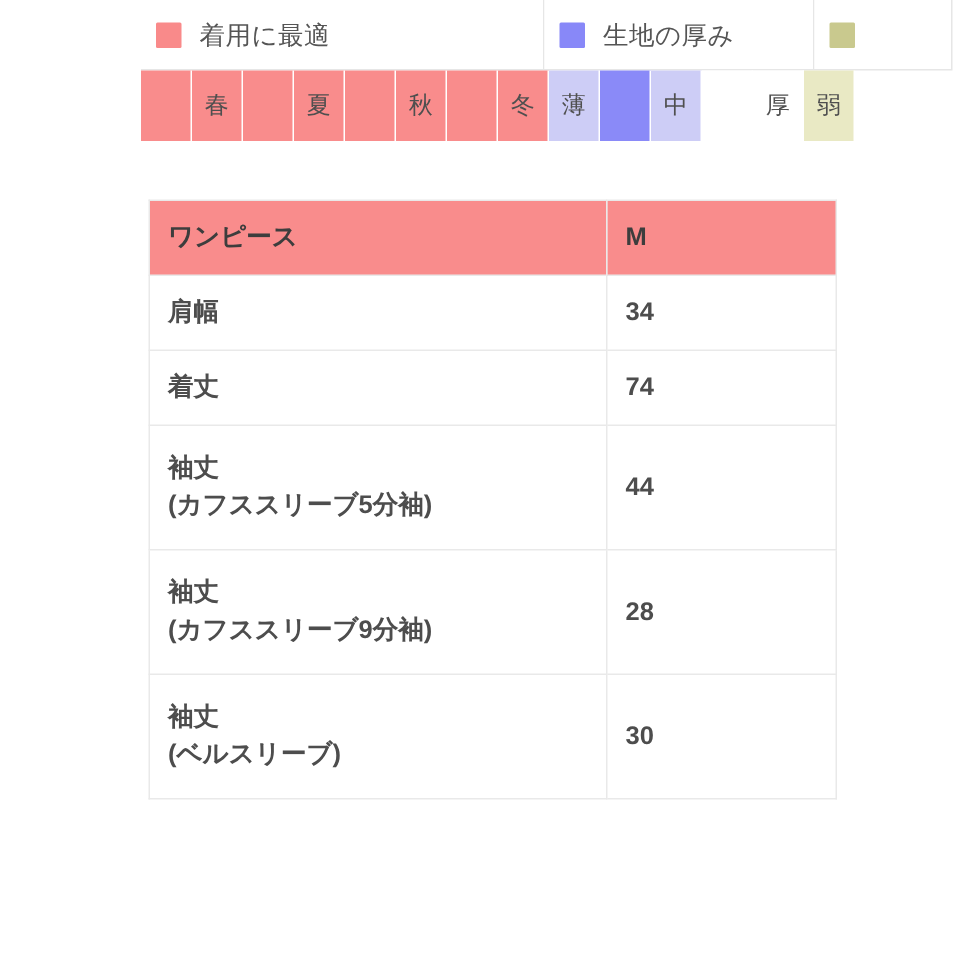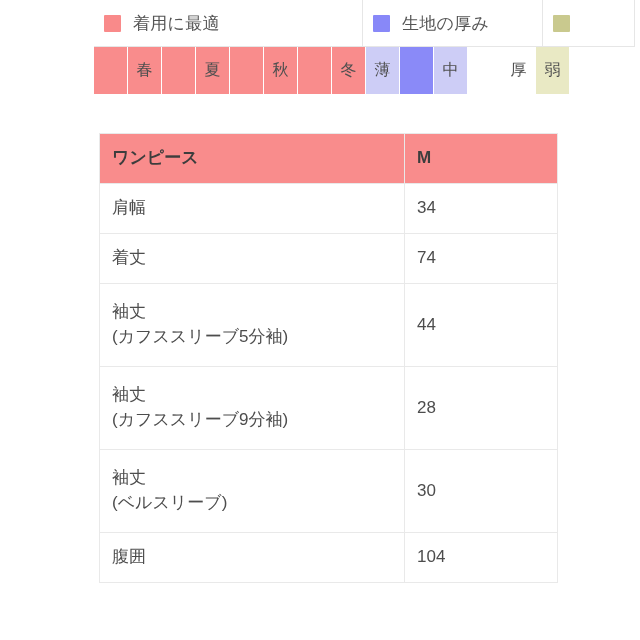--- a/index.html
+++ b/index.html
@@ -83,21 +83,21 @@
     width: 458px;
     border-collapse: collapse;
     table-layout: fixed;
   }
   .size-table th,
   .size-table td {
     border: 1px solid #e9e9e9;
     text-align: left;
     vertical-align: middle;
     padding: 0 12px;
-    font-weight: normal;
+    font-weight: bold;
     font-size: 17px;
     line-height: 1.45;
     color: #4d4d4d;
   }
   .size-table col.c-name { width: 305px; }
   .size-table col.c-val  { width: 153px; }
 
   .size-table thead th {
     background: #F98C8C;
     color: #3d3d3d;
@@ -192,20 +192,14 @@
         </td>
         <td>28</td>
       </tr>
       <tr class="two-line">
         <td>
           <span class="cell-sub">袖丈</span>
           <span class="cell-sub">(ベルスリーブ)</span>
         </td>
         <td>30</td>
       </tr>
-      <tr>
-        <td>
-          <span class="cell-sub">腹囲</span>
-        </td>
-        <td>104</td>
-      </tr>
     </tbody>
 </table>
 
 </body></html>

